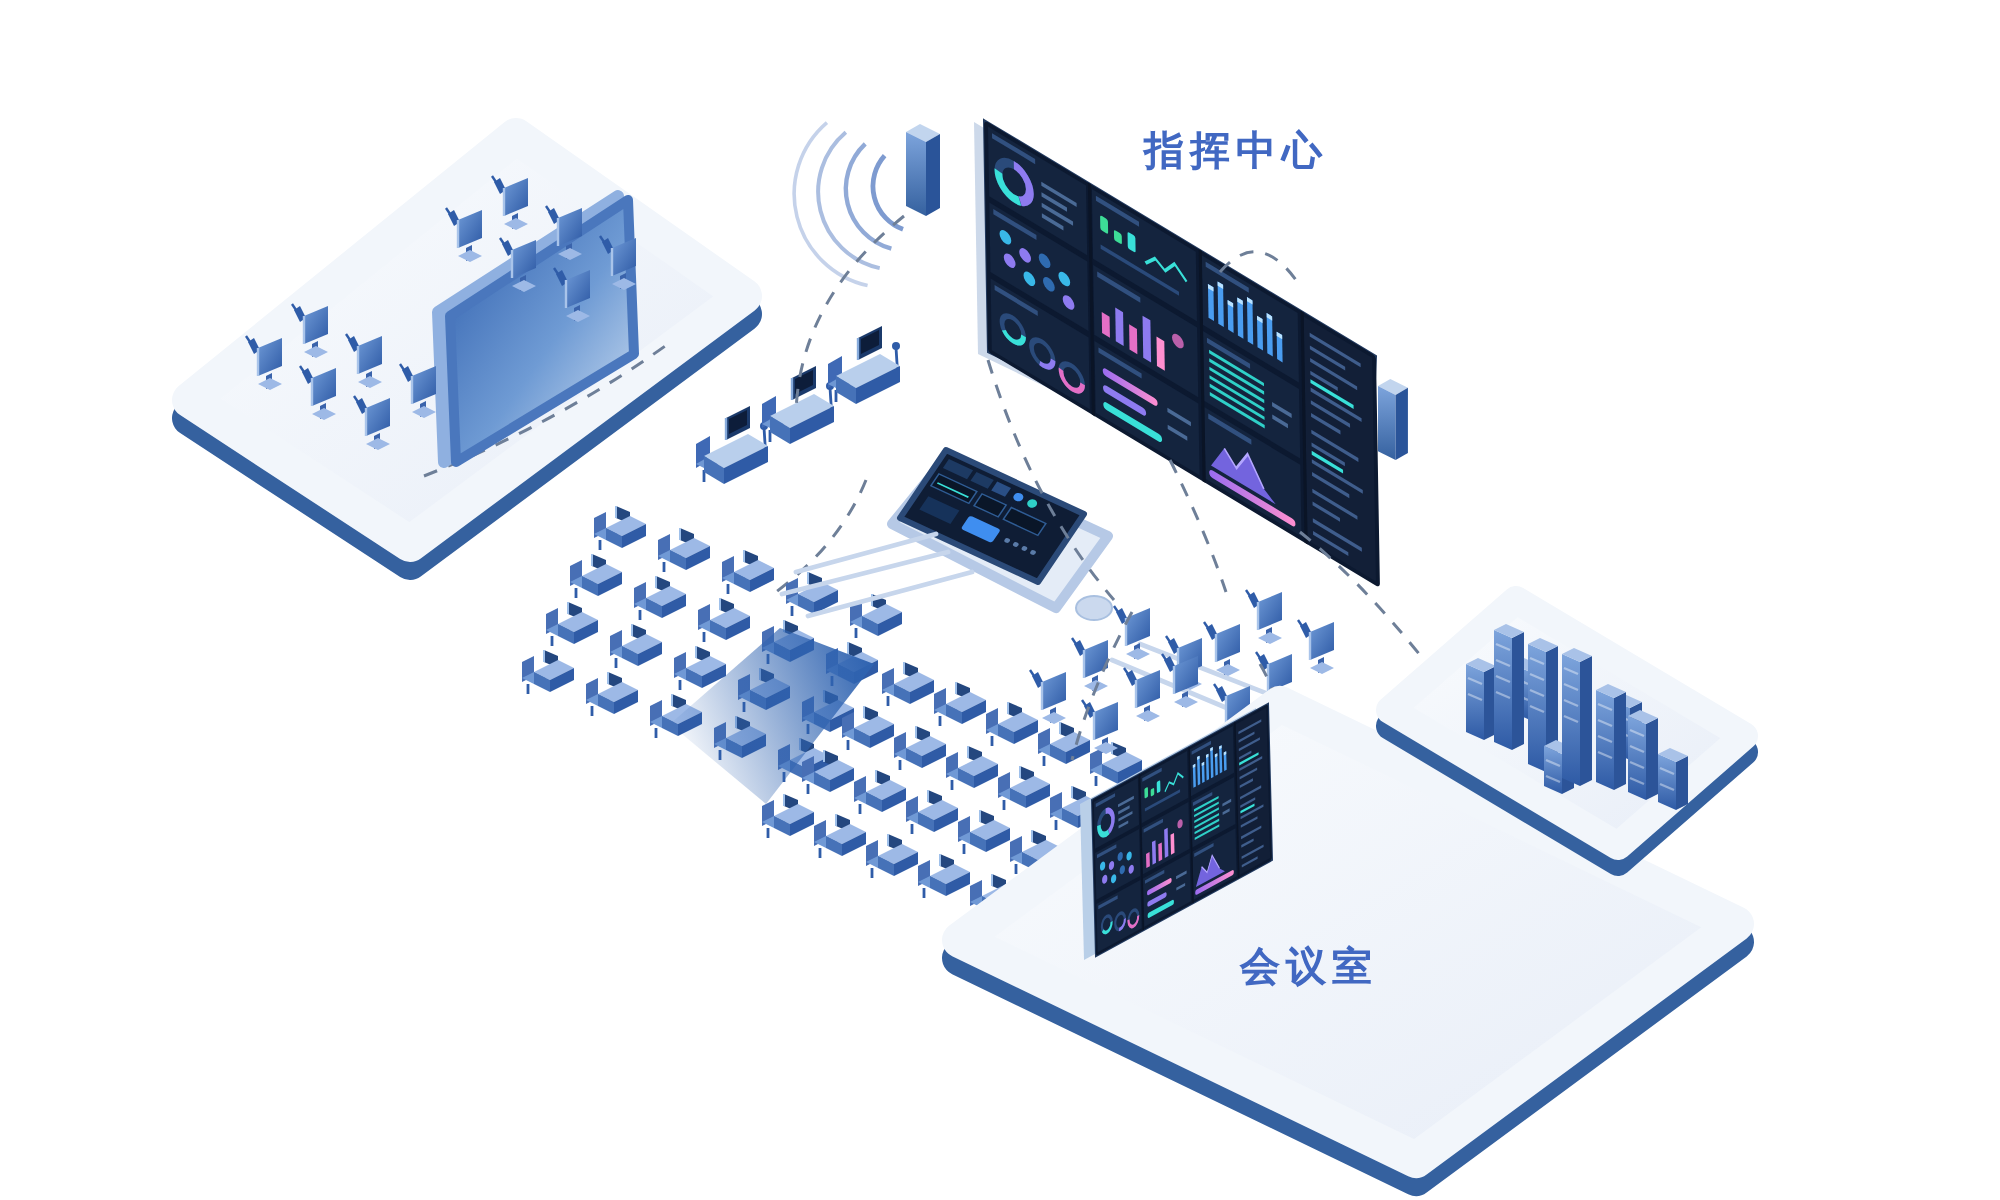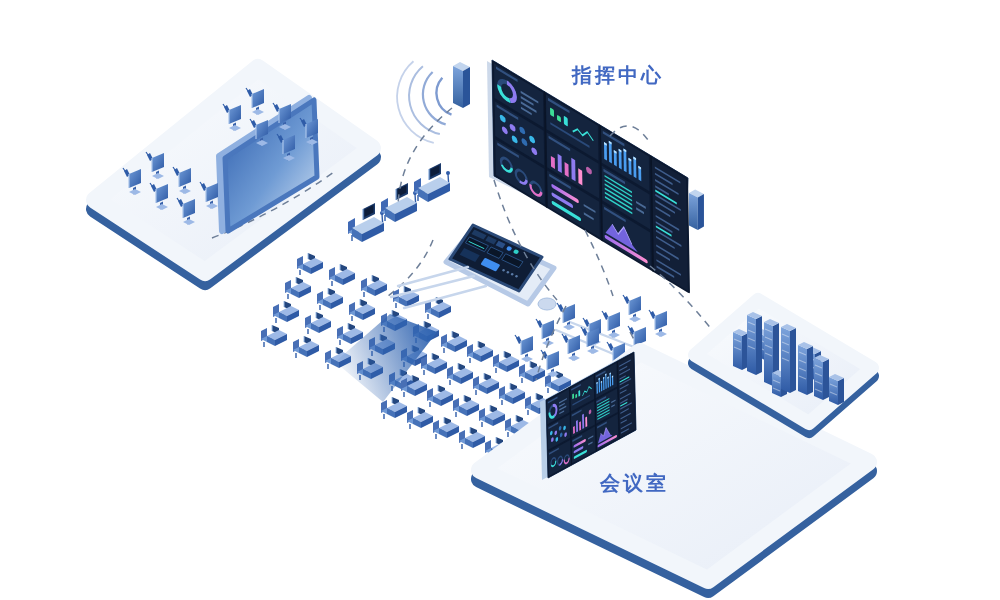--- a/index.html
+++ b/index.html
@@ -2,21 +2,21 @@
 <html><head>
 <meta charset="utf-8">
 <style>
   html,body{margin:0;padding:0;background:#ffffff;}
   #stage{position:relative;width:1000px;height:600px;background:#ffffff;overflow:hidden;
          font-family:Liberation Mono, monospace;}
   #scene{position:absolute;left:0;top:0;}
   .iso-label{position:absolute;font-weight:bold;font-size:20px;letter-spacing:3px;
              color:#4168c2;white-space:nowrap;user-select:none;}
   #label-command{left:572px;top:62px;}
-  #label-meeting{left:600px;top:470px;}
+  #label-meeting{left:620px;top:470px;}
 </style>
 </head>
 <body>
 
 <div id="stage">
 
 <svg id="scene" width="1000" height="600" viewBox="0 0 1000 600">
   <defs>
     <linearGradient id="gPlat" x1="0" y1="0" x2="1" y2="1">
       <stop offset="0" stop-color="#fafcfe"></stop>

